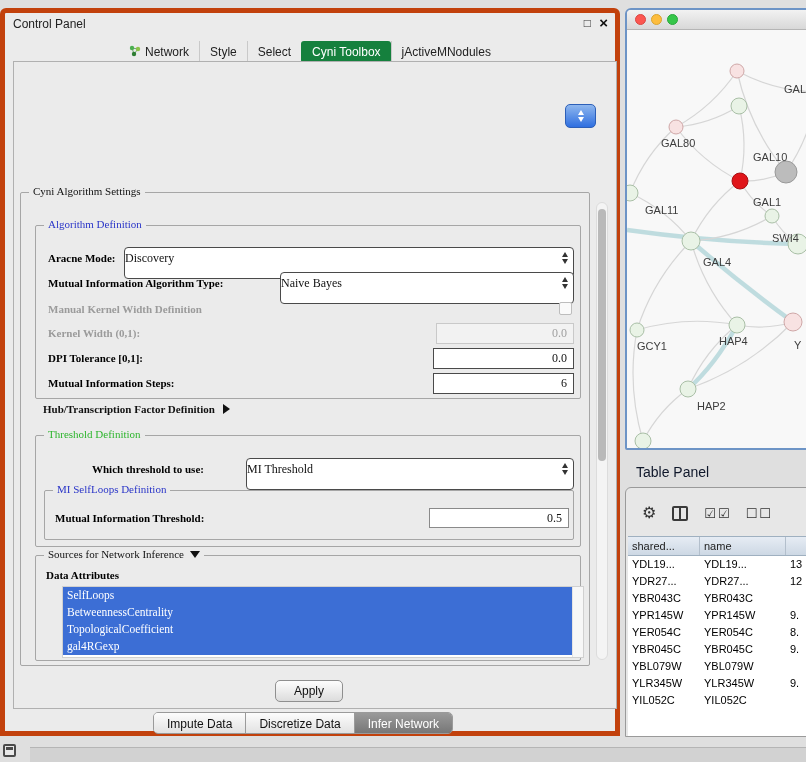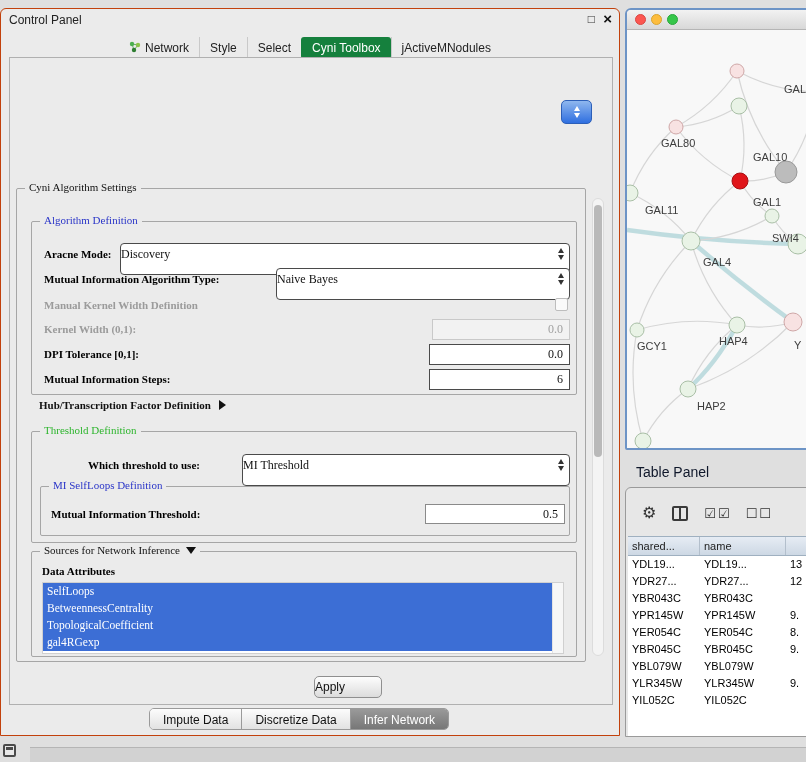--- a/index.html
+++ b/index.html
@@ -3,21 +3,21 @@
 <meta charset="utf-8">
 <style>
   * { margin:0; padding:0; box-sizing:border-box; }
   html,body { width:806px; height:762px; }
   body { font-family:"Liberation Sans","DejaVu Sans",sans-serif; font-size:12px; color:#111;
          background:#dfdfdf; position:relative; overflow:hidden; }
   .abs { position:absolute; }
 
   
   #control-panel { left:0; top:8px; width:620px; height:728px; background:#ebebeb;
-                   border:1px solid #c2410c; border-radius:6px 6px 0 0; }
+                   border:5px solid #c2410c; border-radius:6px 6px 0 0; }
   #cp-title { left:8px; top:4px; font-size:12px; color:#222; }
   #cp-float { right:24px; top:3px; font-size:12px; color:#333; cursor:default; }
   #cp-close { right:7px; top:1px; font-size:15px; font-weight:bold; color:#111; cursor:default; }
 
   #cp-tabbar { left:0; top:26px; width:100%; height:26px; display:flex; justify-content:center; align-items:center; }
   .cp-tab { padding:4px 10px; font-size:12px; color:#222; display:flex; align-items:center; gap:4px; }
   .cp-tab + .cp-tab { border-left:1px solid #c9c9c9; }
   .cp-tab.active { background:#15803d; color:#fff; border-radius:3px; border-left-color:transparent; }
 
   #cp-frame { left:8px; top:48px; width:604px; height:648px; border:1px solid #b0b0b0; background:#ebebeb; }
@@ -65,22 +65,22 @@
   .vthumb { position:absolute; left:1px; width:8px; background:#b9b9b9; border-radius:4px; }
 
   
   #attr-list { position:absolute; background:#fff; overflow:hidden; border:1px solid #d0d0d0; }
   .attr-item { height:17px; line-height:17px; background:#3c6ed5; color:#fff; font-size:11.5px; padding-left:4px;
                width:calc(100% - 11px); }
   #attr-scroll { position:absolute; right:0; top:0; bottom:0; width:11px; background:#f7f7f7; border-left:1px solid #e4e4e4; }
 
   
   #apply-btn { position:absolute; left:270px; top:667px; width:68px; height:22px; border:1px solid #8f8f8f;
-               border-radius:5px; background:linear-gradient(#fdfdfd,#dcdcdc); font-size:12px; text-align:left;
-               line-height:20px;margin-left:43px; }
+               border-radius:5px; background:linear-gradient(#fdfdfd,#dcdcdc); font-size:12px; text-align:center;
+               line-height:20px; }
   #bottom-tabs { position:absolute; left:148px; top:699px; height:22px; display:inline-flex;
                  border:1px solid #9a9a9a; border-radius:5px; overflow:hidden; }
   .seg { padding:3px 13px; font-size:12px; background:linear-gradient(#fcfcfc,#e2e2e2); line-height:16px; }
   .seg + .seg { border-left:1px solid #9a9a9a; }
   .seg.active { background:linear-gradient(#9a9a9a,#777); color:#fff; }
 
   
   #network-window { left:625px; top:8px; width:234px; height:442px; border:2px solid #6d94c6;
                     border-radius:6px 6px 2px 2px; background:#f8f8f8; }
   #nw-titlebar { position:absolute; left:0; top:0; width:100%; height:20px;
@@ -213,21 +213,21 @@
           <div class="tfield soft" style="left:384px; top:17px; width:140px;">0.5</div>
         </div>
       </div>
 
       <div class="group" style="left:14px; top:362px; width:546px; height:106px;">
         <span class="legend" style="display:flex; align-items:center; gap:6px;">
           <span>Sources for Network Inference</span>
           <span class="tri-down-black"></span>
         </span>
         <span class="flabel" style="left:10px; top:8px;">Data Attributes</span>
-        <div id="attr-list" style="left:10px; top:30px; width:522px; height:72px;">
+        <div id="attr-list" style="left:26px; top:30px; width:522px; height:72px;">
           <div class="attr-item">SelfLoops</div>
           <div class="attr-item">BetweennessCentrality</div>
           <div class="attr-item">TopologicalCoefficient</div>
           <div class="attr-item">gal4RGexp</div>
           <div id="attr-scroll"></div>
         </div>
       </div>
     </div>
 
     <div class="vscroll" style="left:582px; top:140px; height:458px;">

